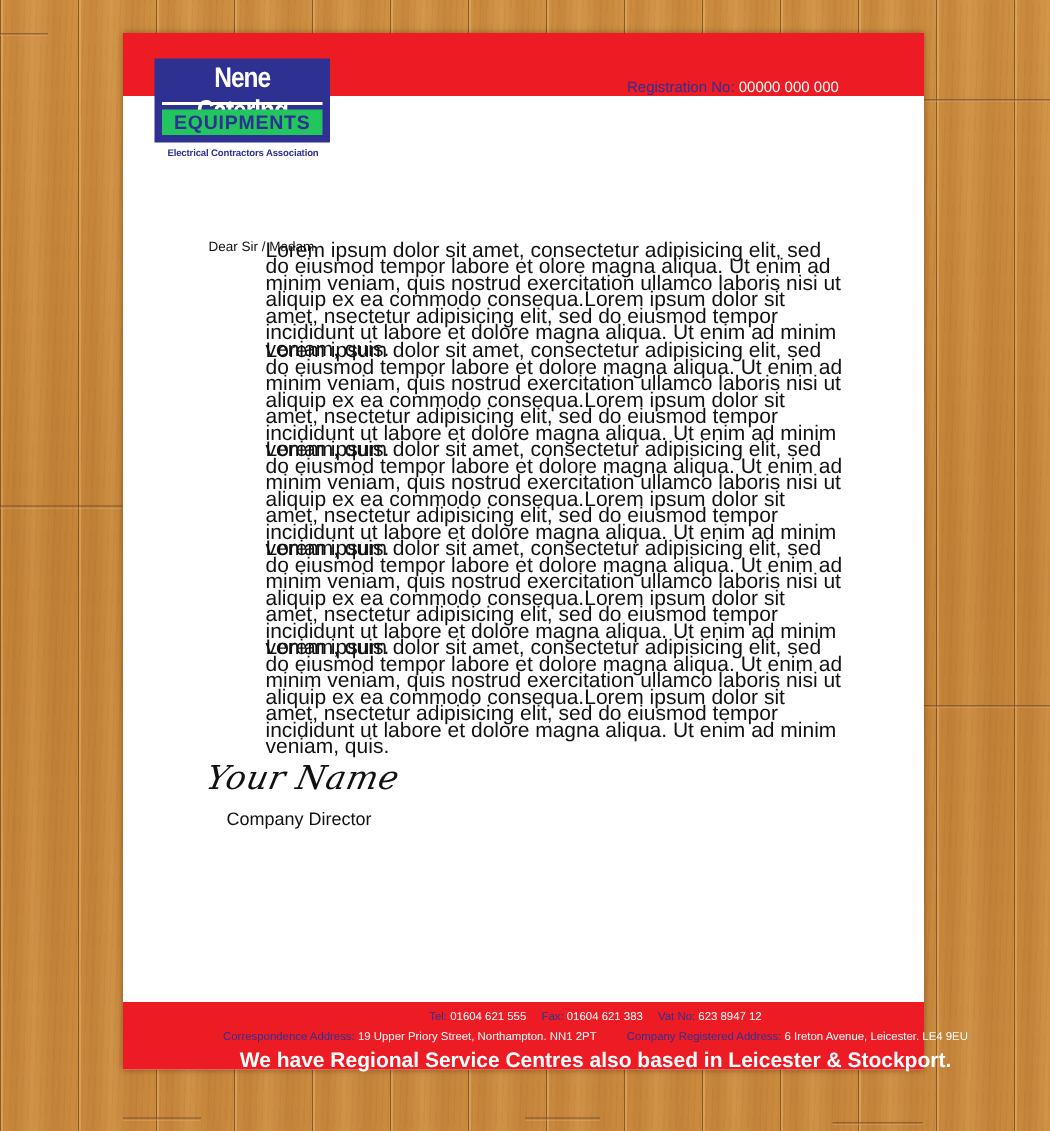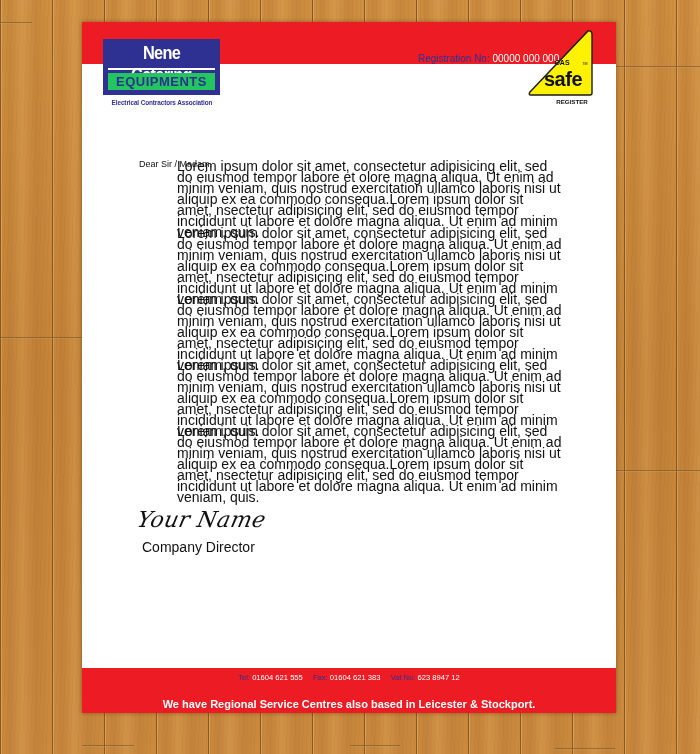--- a/index.html
+++ b/index.html
@@ -74,34 +74,34 @@
       position: absolute; left: 95px; width: 385px;
       font-size: 14px; line-height: 11px; color: #111;
     }
     .signature {
       position: absolute; left: 53px; top: 485px;
       font-family: "DejaVu Serif", serif; font-style: italic;
       font-size: 22px; color: #111; letter-spacing: 0.5px;
       transform: skewX(-12deg); transform-origin: left bottom;
     }
     .sig-title {
-      position: absolute; left: 60px; top: 517px; font-size: 14px; color: #111;
+      position: absolute; left: 69px; top: 517px; font-size: 12px; color: #111;
     }
     .footer-band {
       position: absolute; left: 0; top: 646px; width: 534px; height: 45px;
       background: #ed1c24;
     }
     .f-line {
       position: absolute; left: 0; width: 534px; text-align: center;
-      font-size: 7.6px; white-space: nowrap; color: #ffffff;
+      font-size: 7.6px; white-space: nowrap; color: #ffffff; padding-left: 48px;
     }
     .f-line .lbl { color: #2e3192; }
     .f-line .gap { display: inline-block; width: 8px; }
     .f-line .gap2 { display: inline-block; width: 18px; }
-    .f-line3 { font-weight: bold; font-size: 11px; }
+    .f-line3 { font-weight: bold; font-size: 14px; }
   </style>
 </head>
 <body>
 
 <div class="seam-h" style="left:0;top:22px;width:32px;"></div>
 <div class="seam-h" style="left:616px;top:66px;width:84px;"></div>
 <div class="seam-h" style="left:0;top:337px;width:82px;"></div>
 <div class="seam-h" style="left:616px;top:470px;width:84px;"></div>
 <div class="seam-h" style="left:82px;top:745px;width:52px;"></div>
 <div class="seam-h" style="left:350px;top:745px;width:50px;"></div>
@@ -118,29 +118,20 @@
       <div class="logo-line2">EQUIPMENTS</div>
     </div>
   </div>
   <div class="assoc">Electrical Contractors Association</div>
 
   <div class="reg">
     <span class="lbl">Registration No:</span>
     <span class="val">00000 000 000</span>
   </div>
 
-  <div class="gassafe">
-    <svg width="66" height="78" viewBox="0 0 66 78">
-      <path d="M60 2 Q64 1 64 6 L64 64 Q64 66 62 66 L3 66 Q0 66 2 63 Z" fill="#fff200" stroke="#1a1a1a" stroke-width="1.4"></path>
-      <text x="34" y="36" font-family="Liberation Sans, sans-serif" font-weight="bold" font-size="7" fill="#111" text-anchor="middle">GAS</text>
-      <text x="35" y="57" font-family="Liberation Sans, sans-serif" font-weight="bold" font-size="20" fill="#111" text-anchor="middle" letter-spacing="-0.5">safe</text>
-      <text x="57" y="36" font-family="Liberation Sans, sans-serif" font-size="3.6" fill="#111" text-anchor="middle">TM</text>
-      <text x="44" y="75" font-family="Liberation Sans, sans-serif" font-weight="bold" font-size="6.2" fill="#111" text-anchor="middle">REGISTER</text>
-    </svg>
-  </div>
 
   <div class="salutation">Dear Sir / Madam,</div>
 
   <div class="body-para" style="top:139px;">Lorem ipsum dolor sit amet, consectetur adipisicing elit, sed do eiusmod tempor labore et olore magna aliqua. Ut enim ad minim veniam, quis nostrud exercitation ullamco laboris nisi ut aliquip ex ea commodo consequa.Lorem ipsum dolor sit amet, nsectetur adipisicing elit, sed do eiusmod tempor incididunt ut labore et dolore magna aliqua. Ut enim ad minim veniam, quis.</div>
   <div class="body-para" style="top:206px;">Lorem ipsum dolor sit amet, consectetur adipisicing elit, sed do eiusmod tempor labore et dolore magna aliqua. Ut enim ad minim veniam, quis nostrud exercitation ullamco laboris nisi ut aliquip ex ea commodo consequa.Lorem ipsum dolor sit amet, nsectetur adipisicing elit, sed do eiusmod tempor incididunt ut labore et dolore magna aliqua. Ut enim ad minim veniam, quis.</div>
   <div class="body-para" style="top:272px;">Lorem ipsum dolor sit amet, consectetur adipisicing elit, sed do eiusmod tempor labore et dolore magna aliqua. Ut enim ad minim veniam, quis nostrud exercitation ullamco laboris nisi ut aliquip ex ea commodo consequa.Lorem ipsum dolor sit amet, nsectetur adipisicing elit, sed do eiusmod tempor incididunt ut labore et dolore magna aliqua. Ut enim ad minim veniam, quis.</div>
   <div class="body-para" style="top:338px;">Lorem ipsum dolor sit amet, consectetur adipisicing elit, sed do eiusmod tempor labore et dolore magna aliqua. Ut enim ad minim veniam, quis nostrud exercitation ullamco laboris nisi ut aliquip ex ea commodo consequa.Lorem ipsum dolor sit amet, nsectetur adipisicing elit, sed do eiusmod tempor incididunt ut labore et dolore magna aliqua. Ut enim ad minim veniam, quis.</div>
   <div class="body-para" style="top:404px;">Lorem ipsum dolor sit amet, consectetur adipisicing elit, sed do eiusmod tempor labore et dolore magna aliqua. Ut enim ad minim veniam, quis nostrud exercitation ullamco laboris nisi ut aliquip ex ea commodo consequa.Lorem ipsum dolor sit amet, nsectetur adipisicing elit, sed do eiusmod tempor incididunt ut labore et dolore magna aliqua. Ut enim ad minim veniam, quis.</div>
 
   <div class="signature">Your Name</div>
@@ -148,16 +139,22 @@
 
   <div class="footer-band">
     <div class="f-line" style="top:5px;">
       <span class="lbl">Tel:</span>
       <span>01604 621 555</span><span class="gap"></span>
       <span class="lbl">Fax:</span>
       <span>01604 621 383</span><span class="gap"></span>
       <span class="lbl">Vat No:</span>
       <span>623 8947 12</span>
     </div>
+    <div class="f-line" style="top:18px;">
+      <span class="lbl">Correspondence Address:</span>
+      <span>19 Upper Priory Street, Northampton. NN1 2PT</span><span class="gap2"></span>
+      <span class="lbl">Company Registered Address:</span>
+      <span>6 Ireton Avenue, Leicester. LE4 9EU</span>
+    </div>
     <div class="f-line f-line3" style="top:30px;">We have Regional Service Centres also based in Leicester &amp; Stockport.</div>
   </div>
 
 </div>
 
 </body></html>

